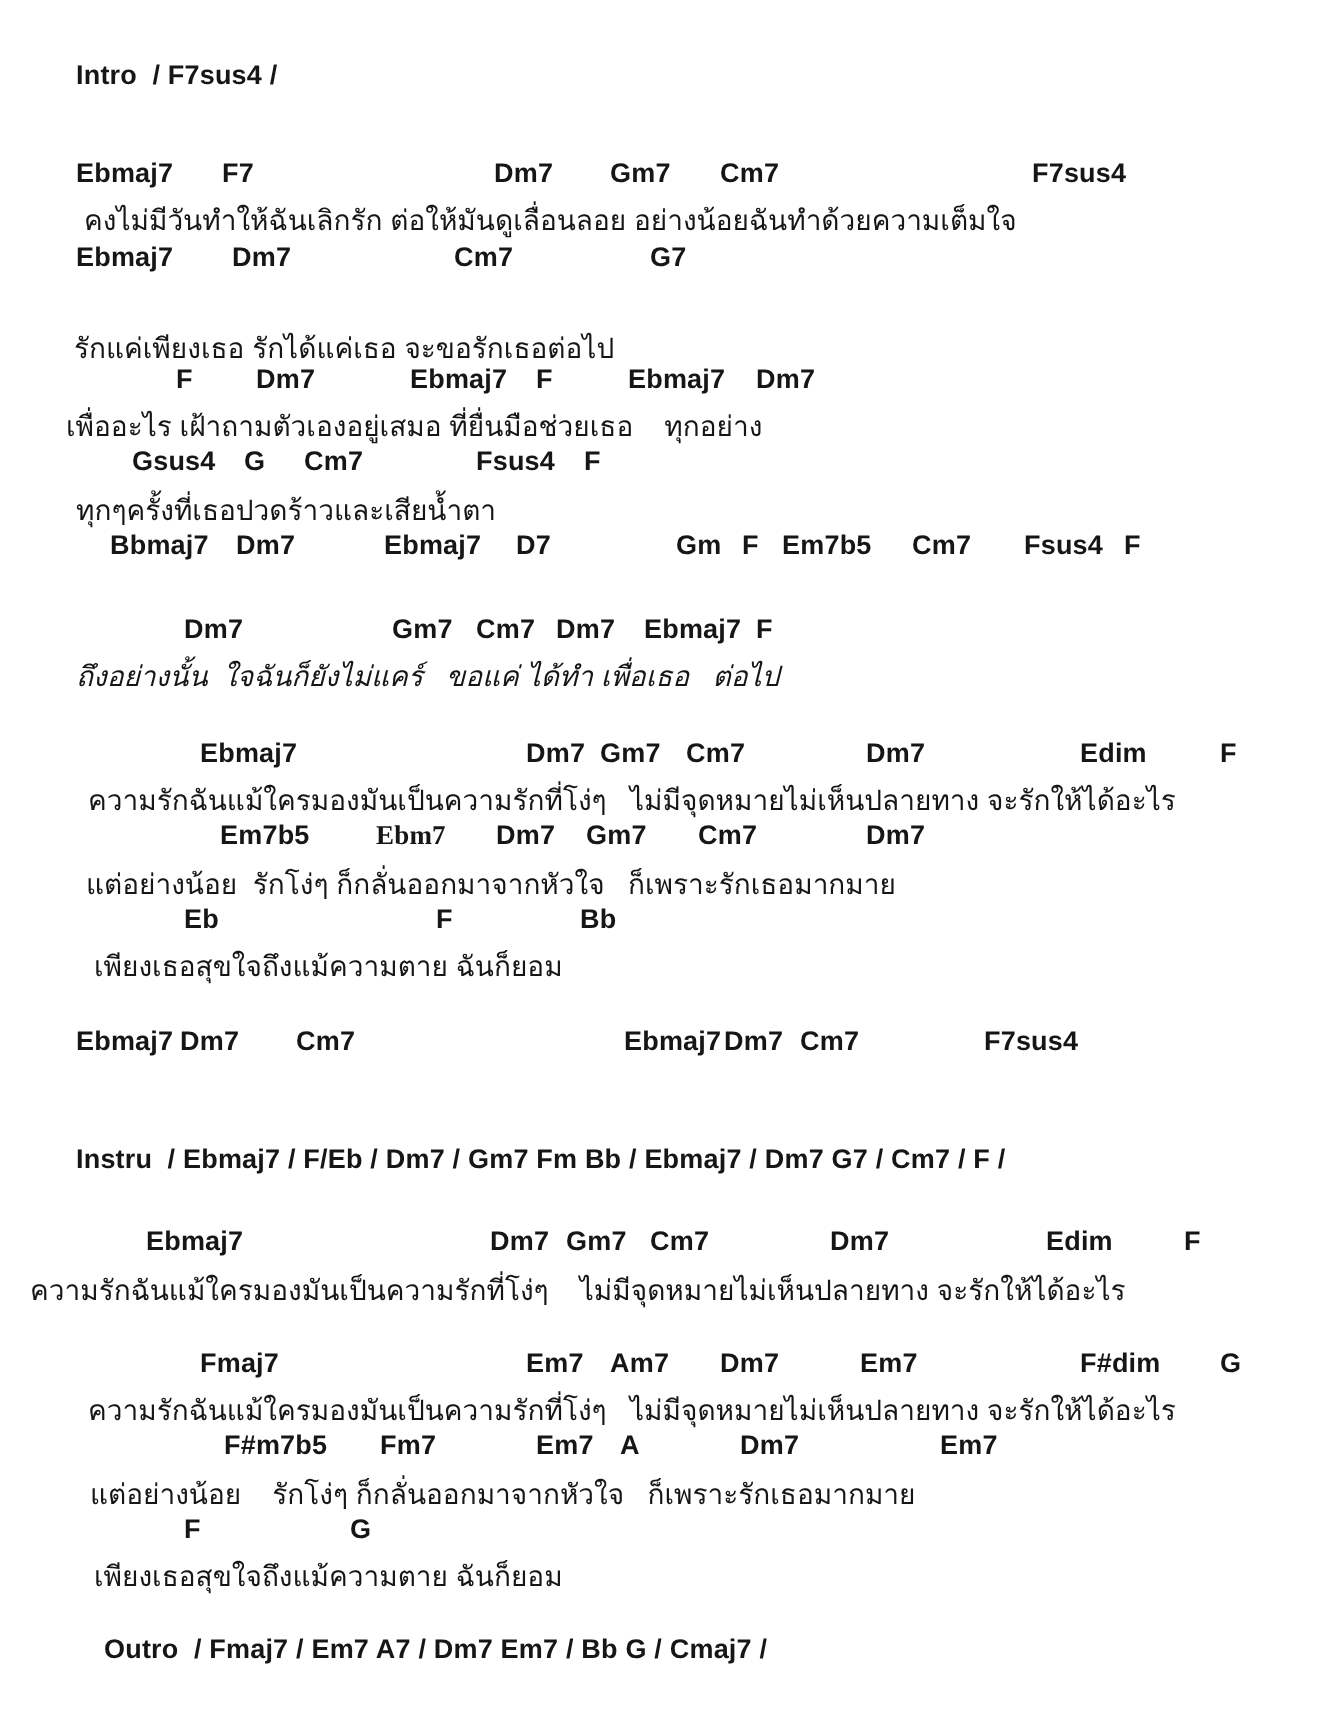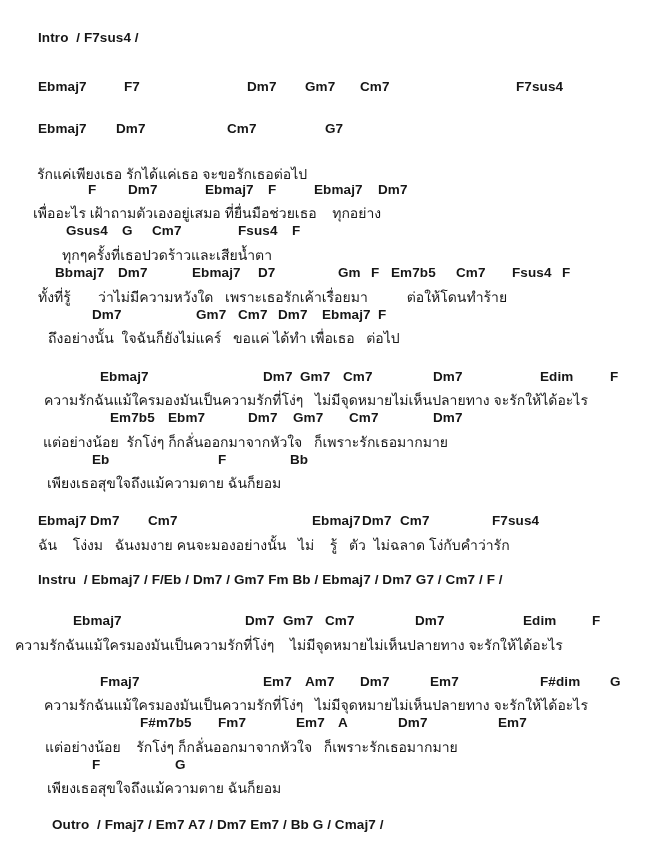--- a/index.html
+++ b/index.html
@@ -19,25 +19,28 @@
 </style>
 </head>
 <body>
 
 <main class="sheet">
     <div class="line header" style="top: 30px;">
       <span style="left: 38px;">Intro  / F7sus4 /</span>
     </div>
     <div class="line chords" style="top: 79px;">
       <span style="left: 38px;">Ebmaj7</span>
-      <span style="left: 124px;">F7</span>
+      <span style="left: 111px;">F7</span>
       <span style="left: 247px;">Dm7</span>
       <span style="left: 305px;">Gm7</span>
       <span style="left: 360px;">Cm7</span>
       <span style="left: 516px;">F7sus4</span>
+    </div>
+    <div class="line lyric" style="top: 99px;">
+      <span style="left: 42px;">คงไม่มีวันทำให้ฉันเลิกรัก ต่อให้มันดูเลื่อนลอย อย่างน้อยฉันทำด้วยความเต็มใจ</span>
     </div>
     <div class="line chords" style="top: 121px;">
       <span style="left: 38px;">Ebmaj7</span>
       <span style="left: 116px;">Dm7</span>
       <span style="left: 227px;">Cm7</span>
       <span style="left: 325px;">G7</span>
     </div>
     <div class="line lyric" style="top: 141px; margin-top: 22px;">
       <span style="left: 37px;">รักแค่เพียงเธอ รักได้แค่เธอ จะขอรักเธอต่อไป</span>
     </div>
@@ -52,64 +55,61 @@
     <div class="line lyric" style="top: 202px;">
       <span style="left: 33px;">เพื่ออะไร เฝ้าถามตัวเองอยู่เสมอ ที่ยื่นมือช่วยเธอ    ทุกอย่าง</span>
     </div>
     <div class="line chords" style="top: 223px;">
       <span style="left: 66px;">Gsus4</span>
       <span style="left: 122px;">G</span>
       <span style="left: 152px;">Cm7</span>
       <span style="left: 238px;">Fsus4</span>
       <span style="left: 292px;">F</span>
     </div>
-    <div class="line lyric" style="top: 244px; margin-left: 24px;">
+    <div class="line lyric" style="top: 244px;">
       <span style="left: 38px;">ทุกๆครั้งที่เธอปวดร้าวและเสียน้ำตา</span>
     </div>
     <div class="line chords" style="top: 265px;">
       <span style="left: 55px;">Bbmaj7</span>
       <span style="left: 118px;">Dm7</span>
       <span style="left: 192px;">Ebmaj7</span>
       <span style="left: 258px;">D7</span>
       <span style="left: 338px;">Gm</span>
       <span style="left: 371px;">F</span>
       <span style="left: 391px;">Em7b5</span>
       <span style="left: 456px;">Cm7</span>
       <span style="left: 512px;">Fsus4</span>
       <span style="left: 562px;">F</span>
     </div>
-    <div class="line lyric" style="top: 286px;">
-      <span style="left: 38px;">ทั้งที่รู้       ว่าไม่มีความหวังใด   เพราะเธอรักเค้าเรื่อยมา          ต่อให้โดนทำร้าย</span>
-    </div>
     <div class="line chords" style="top: 307px;">
       <span style="left: 92px;">Dm7</span>
       <span style="left: 196px;">Gm7</span>
       <span style="left: 238px;">Cm7</span>
       <span style="left: 278px;">Dm7</span>
       <span style="left: 322px;">Ebmaj7</span>
       <span style="left: 378px;">F</span>
     </div>
     <div class="line lyric" style="top: 327px;">
-      <span style="left: 48px;">ถึงอย่างนั้น  ใจฉันก็ยังไม่แคร์   ขอแค่ ได้ทำ เพื่อเธอ   ต่อไป</span>
+      <span style="left: 38px; font-style: italic;">ถึงอย่างนั้น  ใจฉันก็ยังไม่แคร์   ขอแค่ ได้ทำ เพื่อเธอ   ต่อไป</span>
     </div>
     <div class="line chords" style="top: 369px;">
       <span style="left: 100px;">Ebmaj7</span>
       <span style="left: 263px;">Dm7</span>
       <span style="left: 300px;">Gm7</span>
       <span style="left: 343px;">Cm7</span>
       <span style="left: 433px;">Dm7</span>
       <span style="left: 540px;">Edim</span>
       <span style="left: 610px;">F</span>
     </div>
     <div class="line lyric" style="top: 389px;">
       <span style="left: 44px;">ความรักฉันแม้ใครมองมันเป็นความรักที่โง่ๆ   ไม่มีจุดหมายไม่เห็นปลายทาง จะรักให้ได้อะไร</span>
     </div>
     <div class="line chords" style="top: 410px;">
       <span style="left: 110px;">Em7b5</span>
-      <span style="left: 168px;">Ebm7</span>
+      <span style="left: 188px; font-family: Liberation Serif, serif;">Ebm7</span>
       <span style="left: 248px;">Dm7</span>
       <span style="left: 293px;">Gm7</span>
       <span style="left: 349px;">Cm7</span>
       <span style="left: 433px;">Dm7</span>
     </div>
     <div class="line lyric" style="top: 431px;">
       <span style="left: 43px;">แต่อย่างน้อย  รักโง่ๆ ก็กลั่นออกมาจากหัวใจ   ก็เพราะรักเธอมากมาย</span>
     </div>
     <div class="line chords" style="top: 452px;">
       <span style="left: 92px;">Eb</span>
@@ -120,23 +120,20 @@
       <span style="left: 47px;">เพียงเธอสุขใจถึงแม้ความตาย ฉันก็ยอม</span>
     </div>
     <div class="line chords" style="top: 513px;">
       <span style="left: 38px;">Ebmaj7</span>
       <span style="left: 90px;">Dm7</span>
       <span style="left: 148px;">Cm7</span>
       <span style="left: 312px;">Ebmaj7</span>
       <span style="left: 362px;">Dm7</span>
       <span style="left: 400px;">Cm7</span>
       <span style="left: 492px;">F7sus4</span>
-    </div>
-    <div class="line lyric" style="top: 534px;">
-      <span style="left: 38px;">ฉัน    โง่งม   ฉันงมงาย คนจะมองอย่างนั้น   ไม่    รู้   ตัว  ไม่ฉลาด โง่กับคำว่ารัก</span>
     </div>
     <div class="line header" style="top: 572px;">
       <span style="left: 38px; text-align: center;">Instru  / Ebmaj7 / F/Eb / Dm7 / Gm7 Fm Bb / Ebmaj7 / Dm7 G7 / Cm7 / F /</span>
     </div>
     <div class="line chords" style="top: 613px;">
       <span style="left: 73px;">Ebmaj7</span>
       <span style="left: 245px;">Dm7</span>
       <span style="left: 283px;">Gm7</span>
       <span style="left: 325px;">Cm7</span>
       <span style="left: 415px;">Dm7</span>
@@ -151,21 +148,21 @@
       <span style="left: 263px;">Em7</span>
       <span style="left: 305px;">Am7</span>
       <span style="left: 360px;">Dm7</span>
       <span style="left: 430px;">Em7</span>
       <span style="left: 540px;">F#dim</span>
       <span style="left: 610px;">G</span>
     </div>
     <div class="line lyric" style="top: 694px;">
       <span style="left: 44px;">ความรักฉันแม้ใครมองมันเป็นความรักที่โง่ๆ   ไม่มีจุดหมายไม่เห็นปลายทาง จะรักให้ได้อะไร</span>
     </div>
-    <div class="line chords" style="top: 715px; margin-left: 28px;">
+    <div class="line chords" style="top: 715px;">
       <span style="left: 112px;">F#m7b5</span>
       <span style="left: 190px;">Fm7</span>
       <span style="left: 268px;">Em7</span>
       <span style="left: 310px;">A</span>
       <span style="left: 370px;">Dm7</span>
       <span style="left: 470px;">Em7</span>
     </div>
     <div class="line lyric" style="top: 736px;">
       <span style="left: 45px;">แต่อย่างน้อย    รักโง่ๆ ก็กลั่นออกมาจากหัวใจ   ก็เพราะรักเธอมากมาย</span>
     </div>

